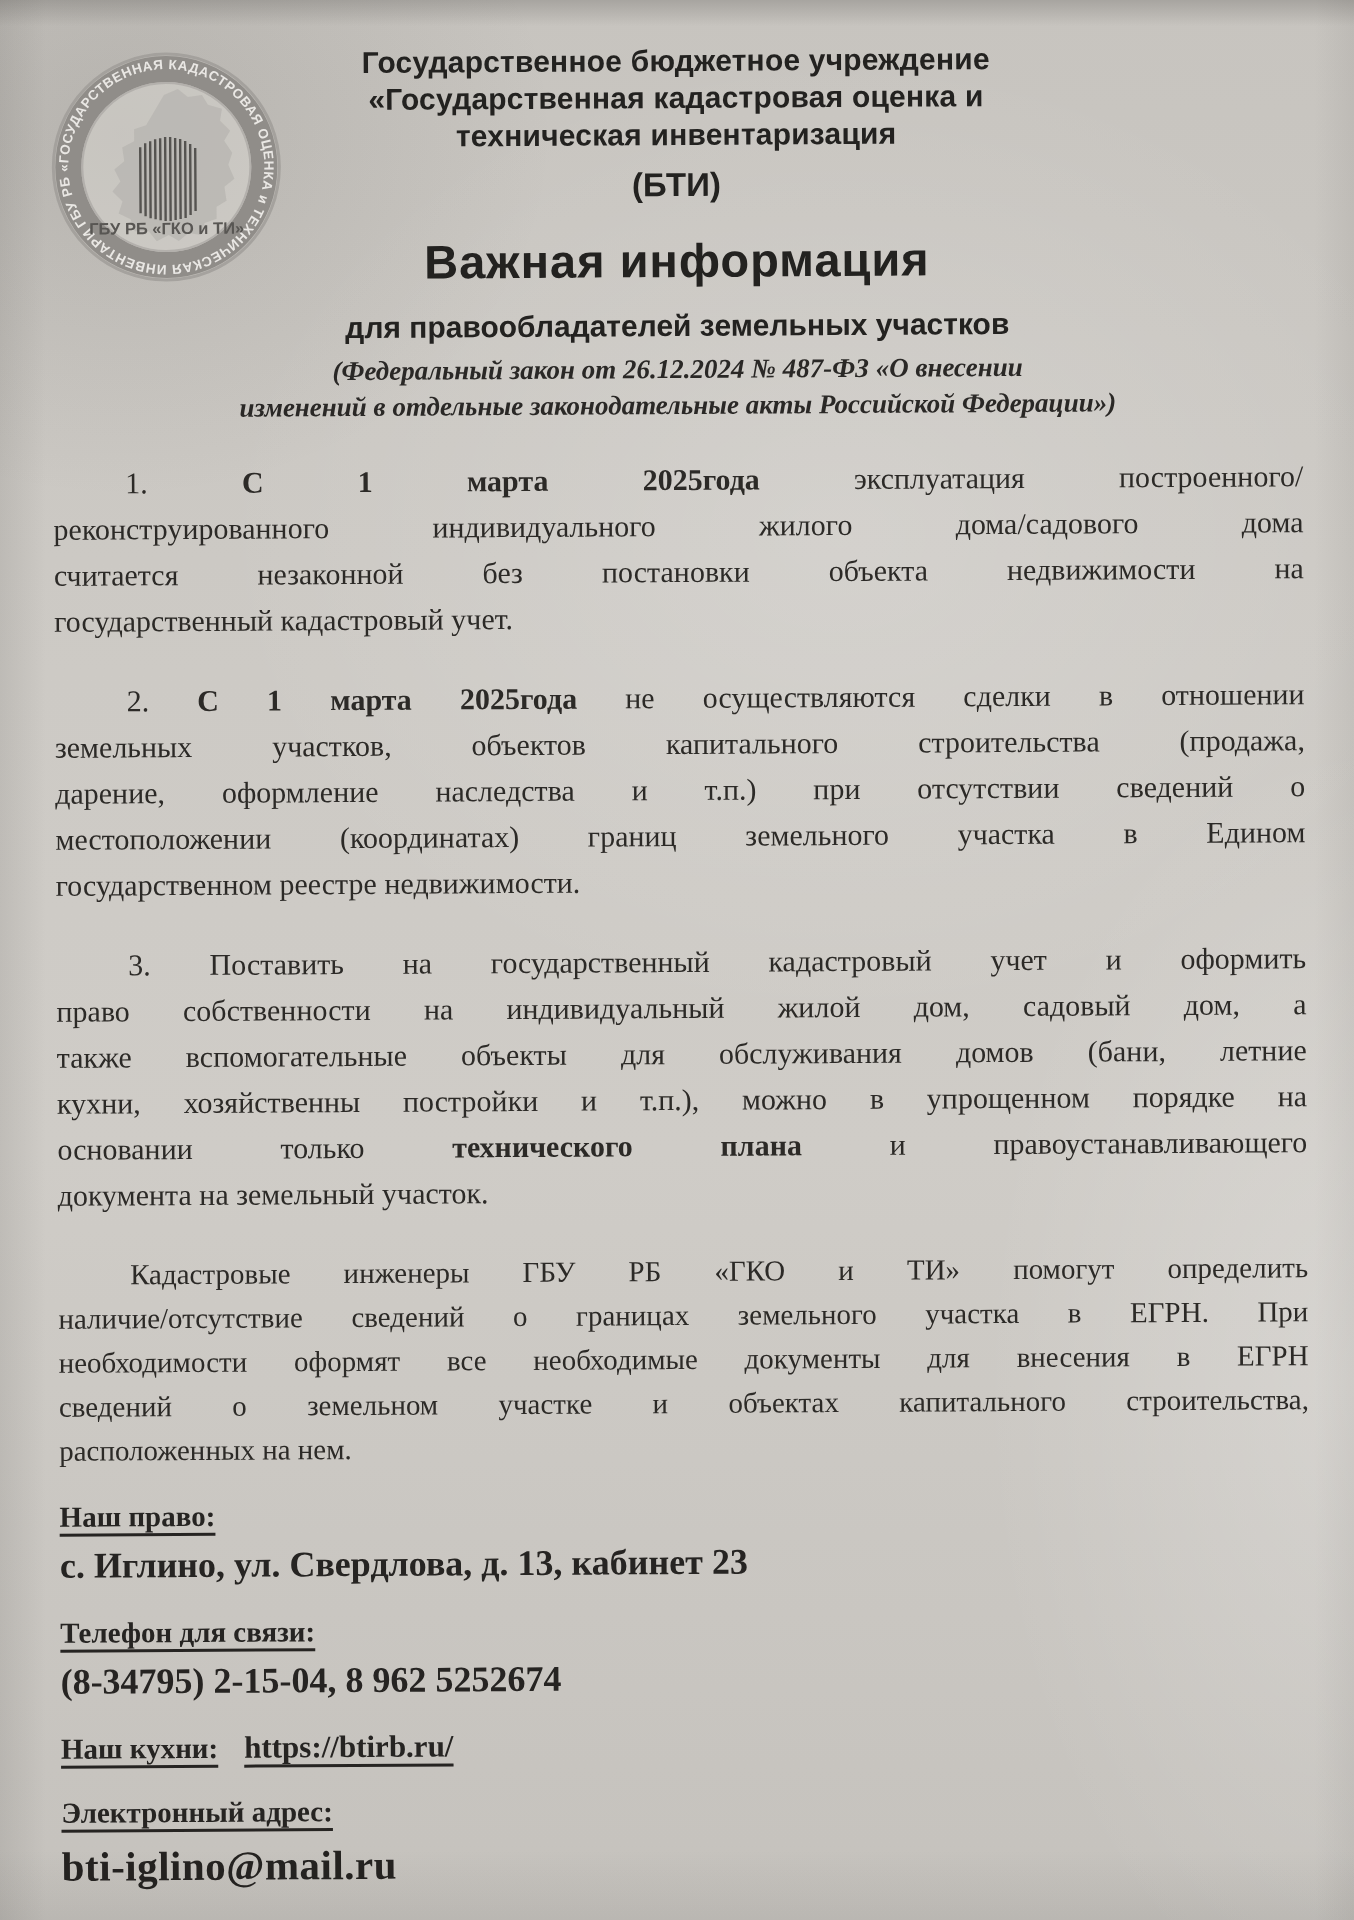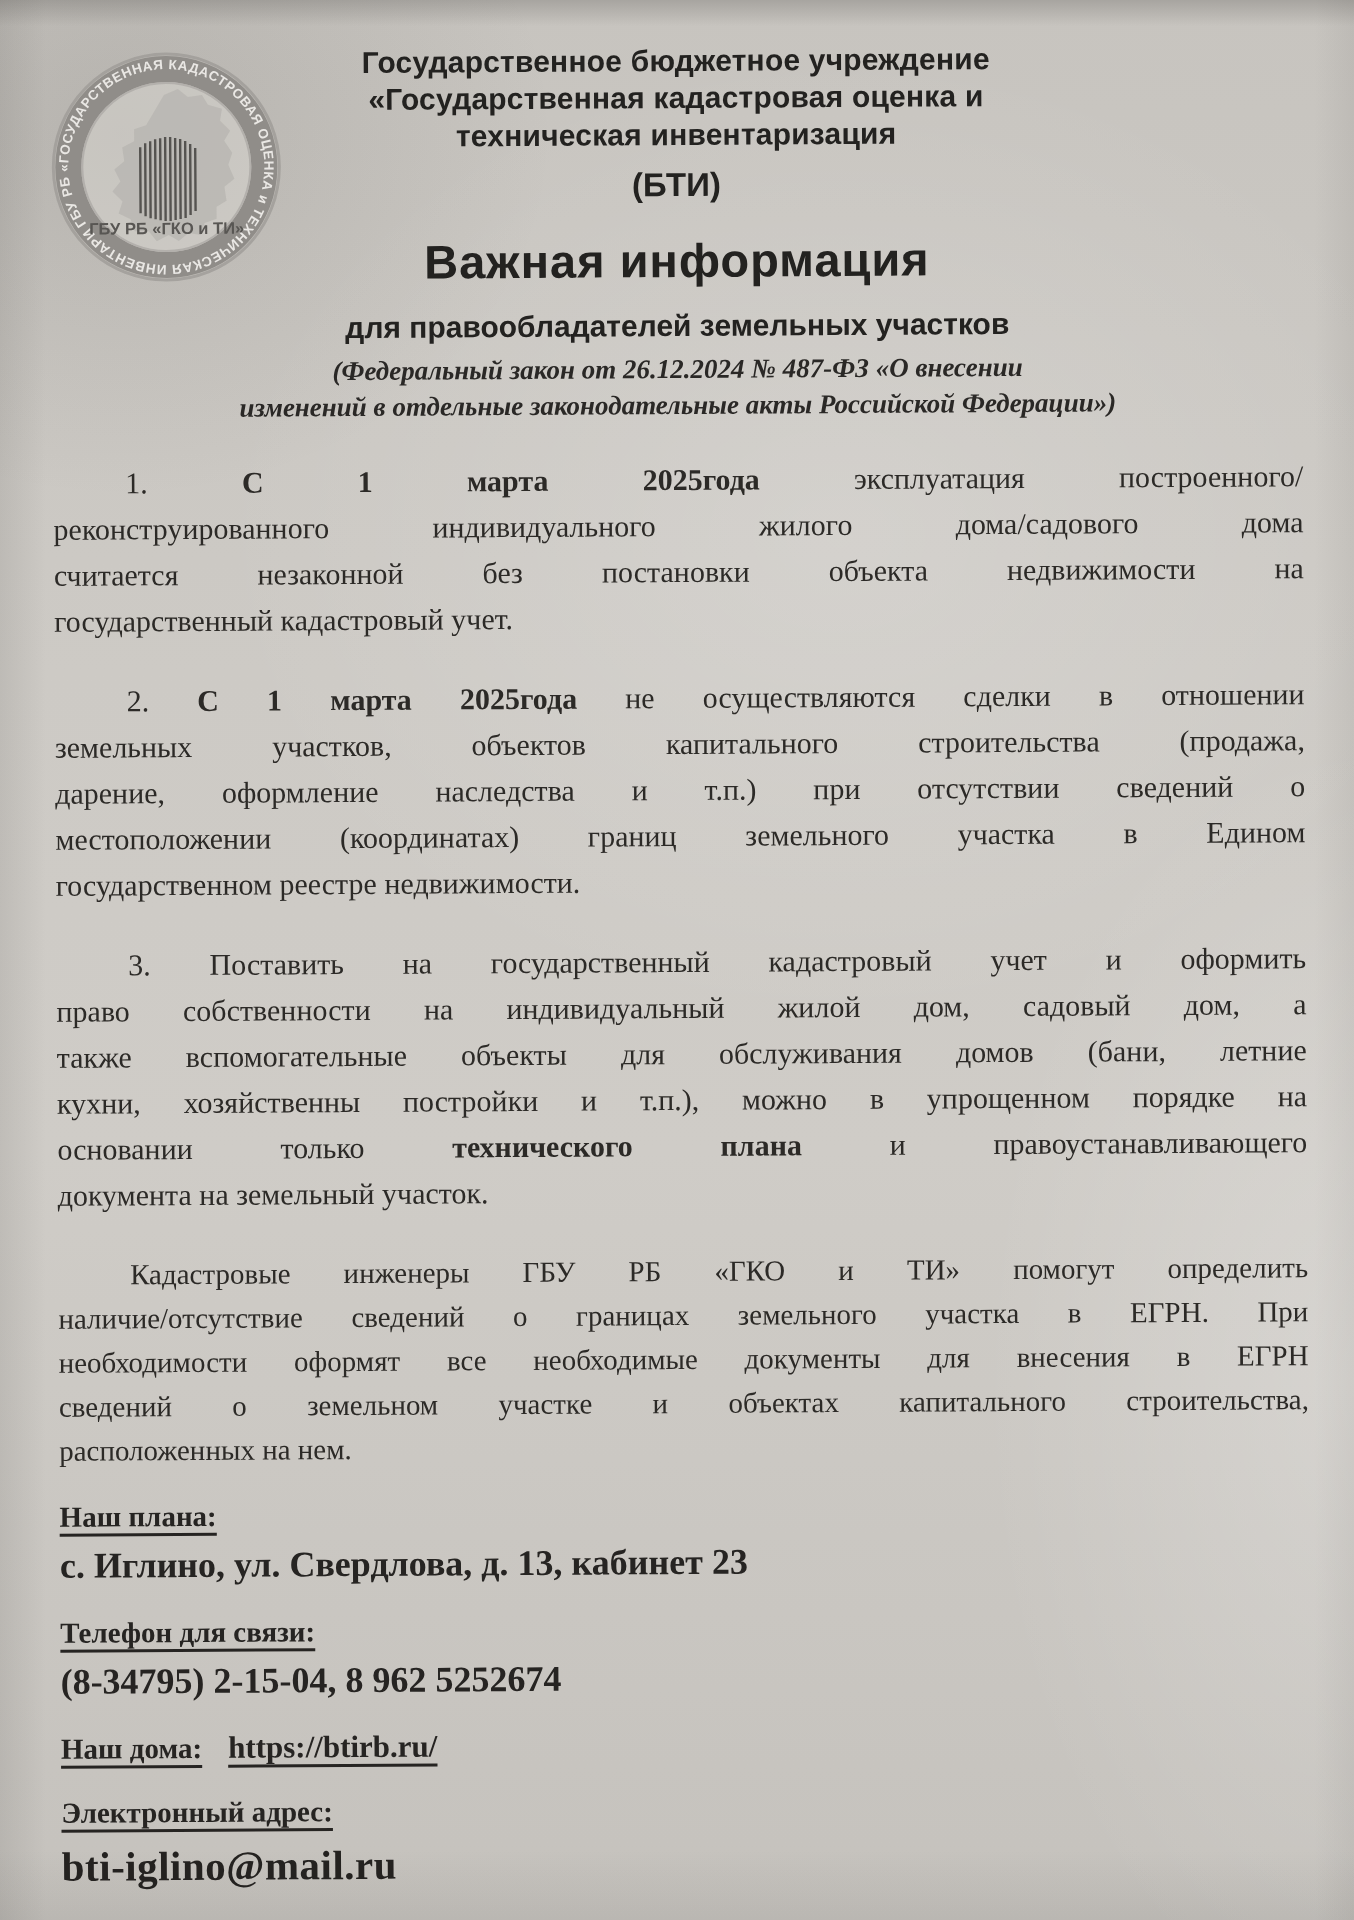--- a/index.html
+++ b/index.html
@@ -123,31 +123,31 @@
     <div class="ln jl ind">Кадастровые инженеры ГБУ РБ «ГКО и ТИ» помогут определить</div>
     <div class="ln jl">наличие/отсутствие сведений о границах земельного участка в ЕГРН. При</div>
     <div class="ln jl">необходимости оформят все необходимые документы для внесения в ЕГРН</div>
     <div class="ln jl">сведений о земельном участке и объектах капитального строительства,</div>
     <div class="ln">расположенных на нем.</div>
   </div>
 
   <div class="contacts">
 
     <div class="c-block">
-      <span class="c-label">Наш плана:</span>
+      <span class="c-label">Наш право:</span>
       <div class="c-value-lg">с. Иглино, ул. Свердлова,  д. 13, кабинет 23</div>
     </div>
 
     <div class="c-block">
       <span class="c-label">Телефон для связи:</span>
       <div class="c-value-lg">(8-34795) 2-15-04, 8 962 5252674</div>
     </div>
 
     <div class="c-block">
-      <span class="c-label">Наш дома:</span><span class="site-value">https://btirb.ru/</span>
+      <span class="c-label">Наш кухни:</span><span class="site-value">https://btirb.ru/</span>
     </div>
 
     <div class="c-block">
       <span class="c-label">Электронный адрес:</span>
       <div class="email-value">bti-iglino@mail.ru</div>
     </div>
 
   </div>
 </div>
 

